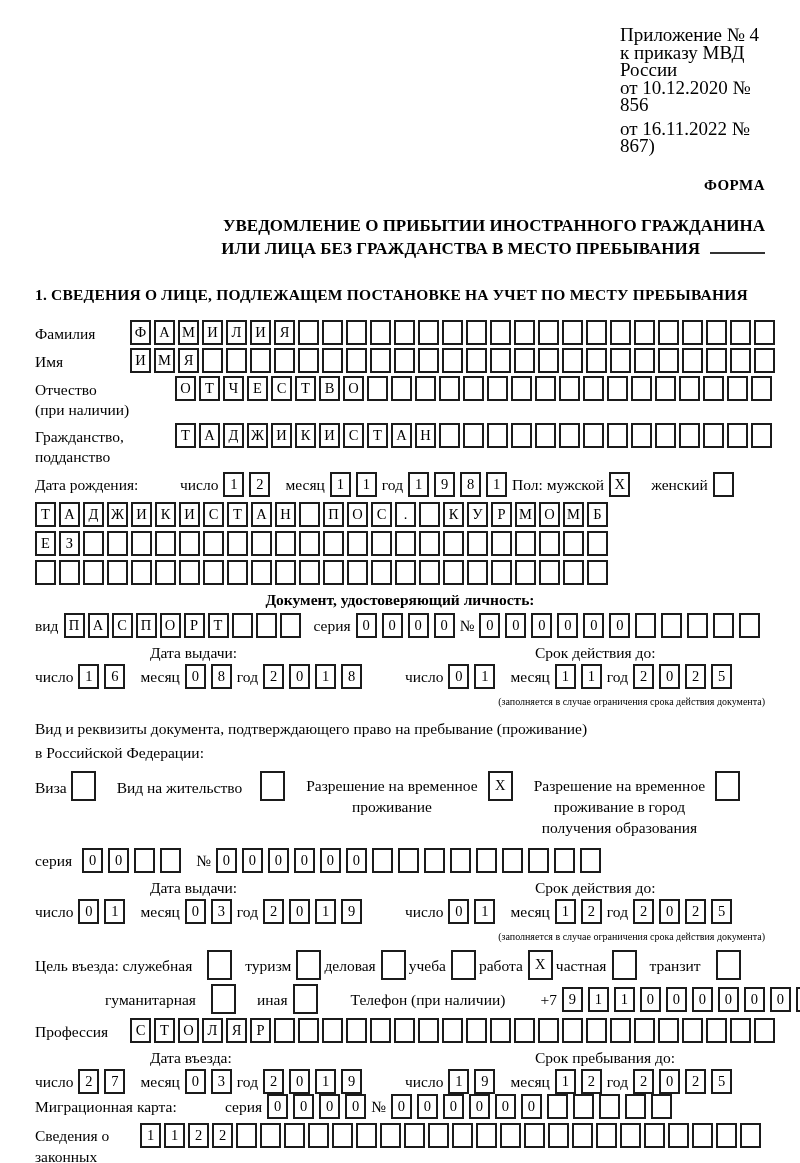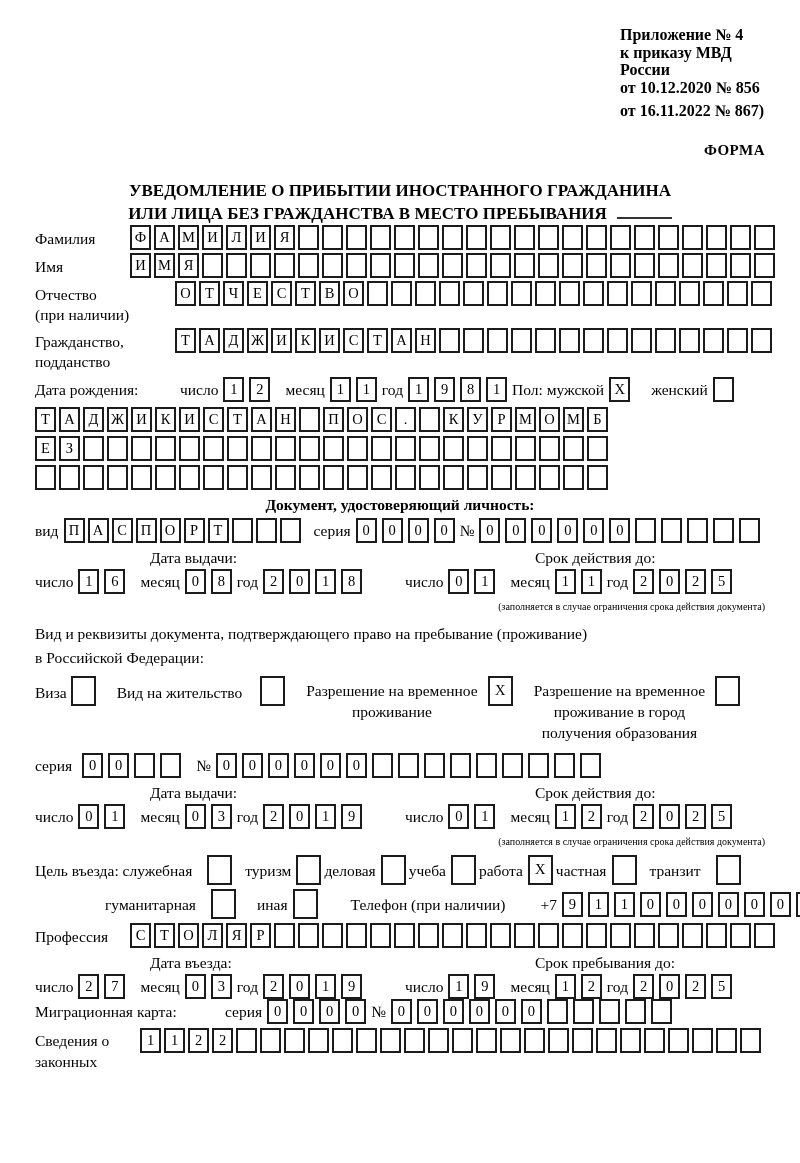--- a/index.html
+++ b/index.html
@@ -4,25 +4,25 @@
 <style>
   * { box-sizing: border-box; }
   html,body { margin:0; padding:0; }
   body {
     width:800px; height:1163px; background:#ffffff; color:#000;
     font-family:"Liberation Serif","DejaVu Serif",serif; font-size:15.5px;
     overflow:hidden;
   }
   .page { padding:26px 35px 0 35px; }
 
-  .annex { margin-left:585px; font-size:16px; line-height:17.5px;font-weight:bold; }
+  .annex { margin-left:585px; font-size:19px; line-height:17.5px; }
   .annex-gap { height:6px; }
   .forma { text-align:right; font-weight:bold; font-size:15px; margin-top:22px; letter-spacing:0.5px; }
 
-  .title { text-align:center; font-weight:bold; font-size:17px; line-height:23px; margin-top:20px; }
+  .title { text-align:right; font-weight:bold; font-size:17px; line-height:23px; margin-top:20px; }
   .blank-line { display:inline-block; width:55px; height:15px; border-bottom:2px solid #333; margin-left:10px; }
 
   .sec { font-weight:bold; font-size:15.5px; margin-top:26px; margin-bottom:16px; letter-spacing:0.2px; }
 
   .frow { display:flex; align-items:flex-start; margin-bottom:3px; }
   .flabel { flex:none; padding-top:4px; line-height:20px; }
   .w95 { width:95px; } .w118 { width:118px; } .w140 { width:140px; } .w70 { width:70px; }
 
   .cells { display:flex; flex-wrap:nowrap; }
   .cell {
@@ -73,20 +73,21 @@
 
   <div class="forma">ФОРМА</div>
 
   <div class="title">
     <div>УВЕДОМЛЕНИЕ О ПРИБЫТИИ ИНОСТРАННОГО ГРАЖДАНИНА</div>
     <div>
       <span>ИЛИ ЛИЦА БЕЗ ГРАЖДАНСТВА В МЕСТО ПРЕБЫВАНИЯ</span><span class="blank-line"></span>
     </div>
   </div>
 
+  <div class="sec">1. СВЕДЕНИЯ О ЛИЦЕ, ПОДЛЕЖАЩЕМ ПОСТАНОВКЕ НА УЧЕТ ПО МЕСТУ ПРЕБЫВАНИЯ</div>
 
   <div class="frow">
     <span class="flabel w95">Фамилия</span>
     <span class="cells">
         <span class="cell">Ф</span>
         <span class="cell">А</span>
         <span class="cell">М</span>
         <span class="cell">И</span>
         <span class="cell">Л</span>
         <span class="cell">И</span>

